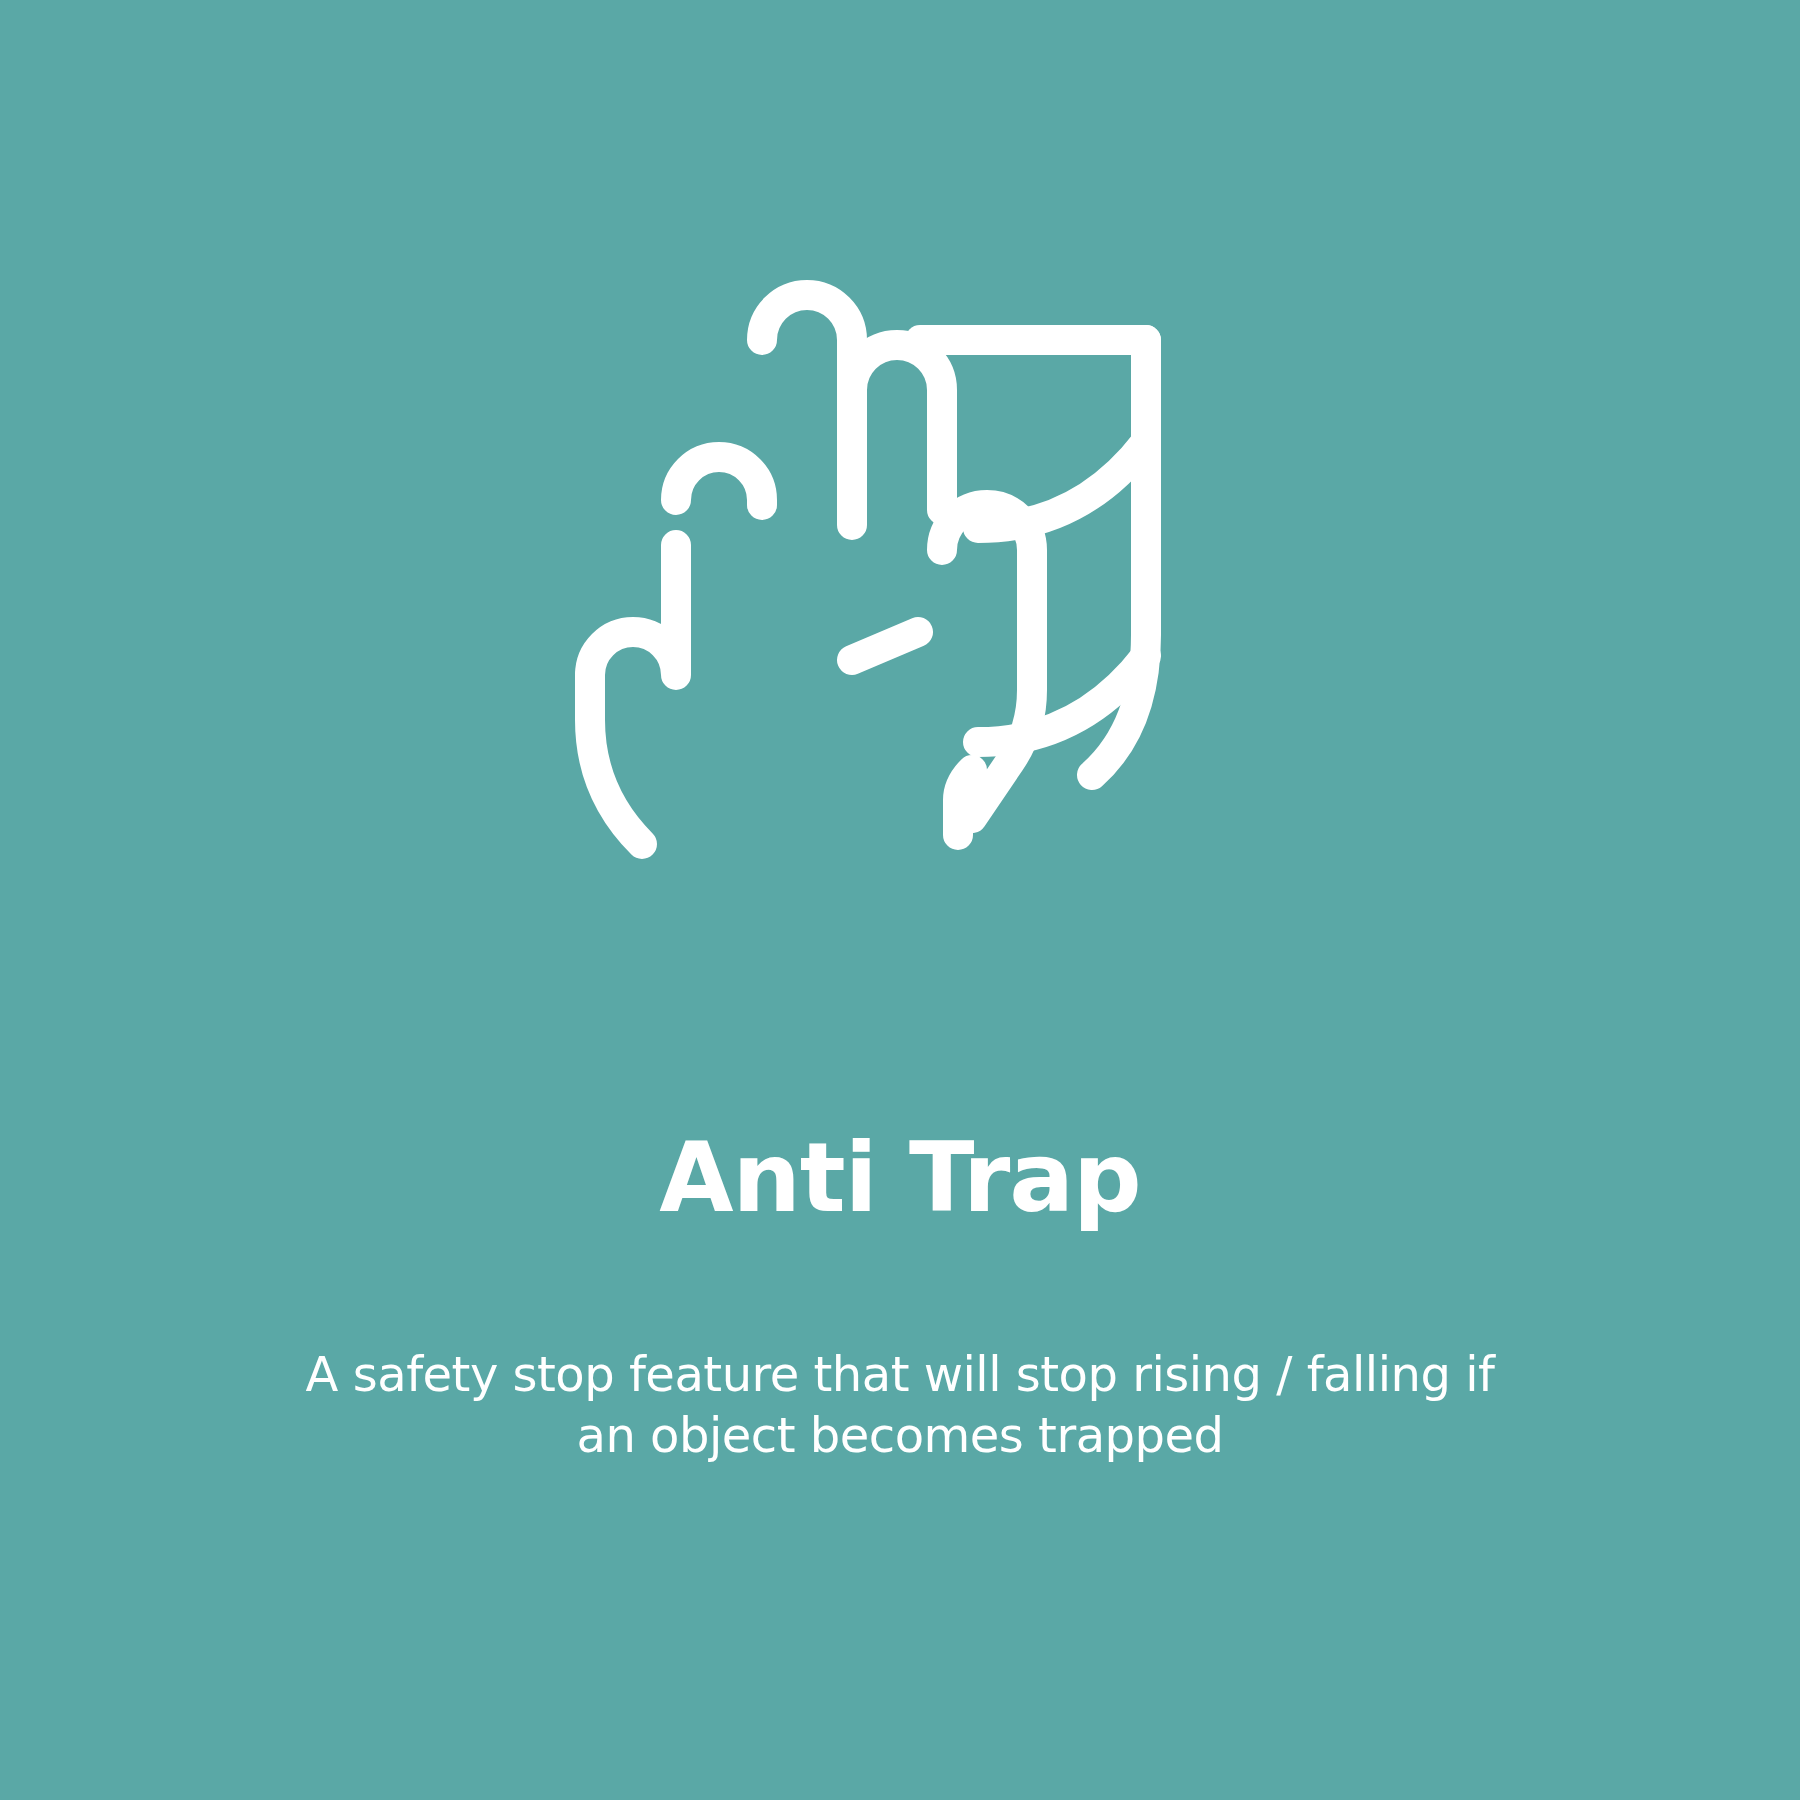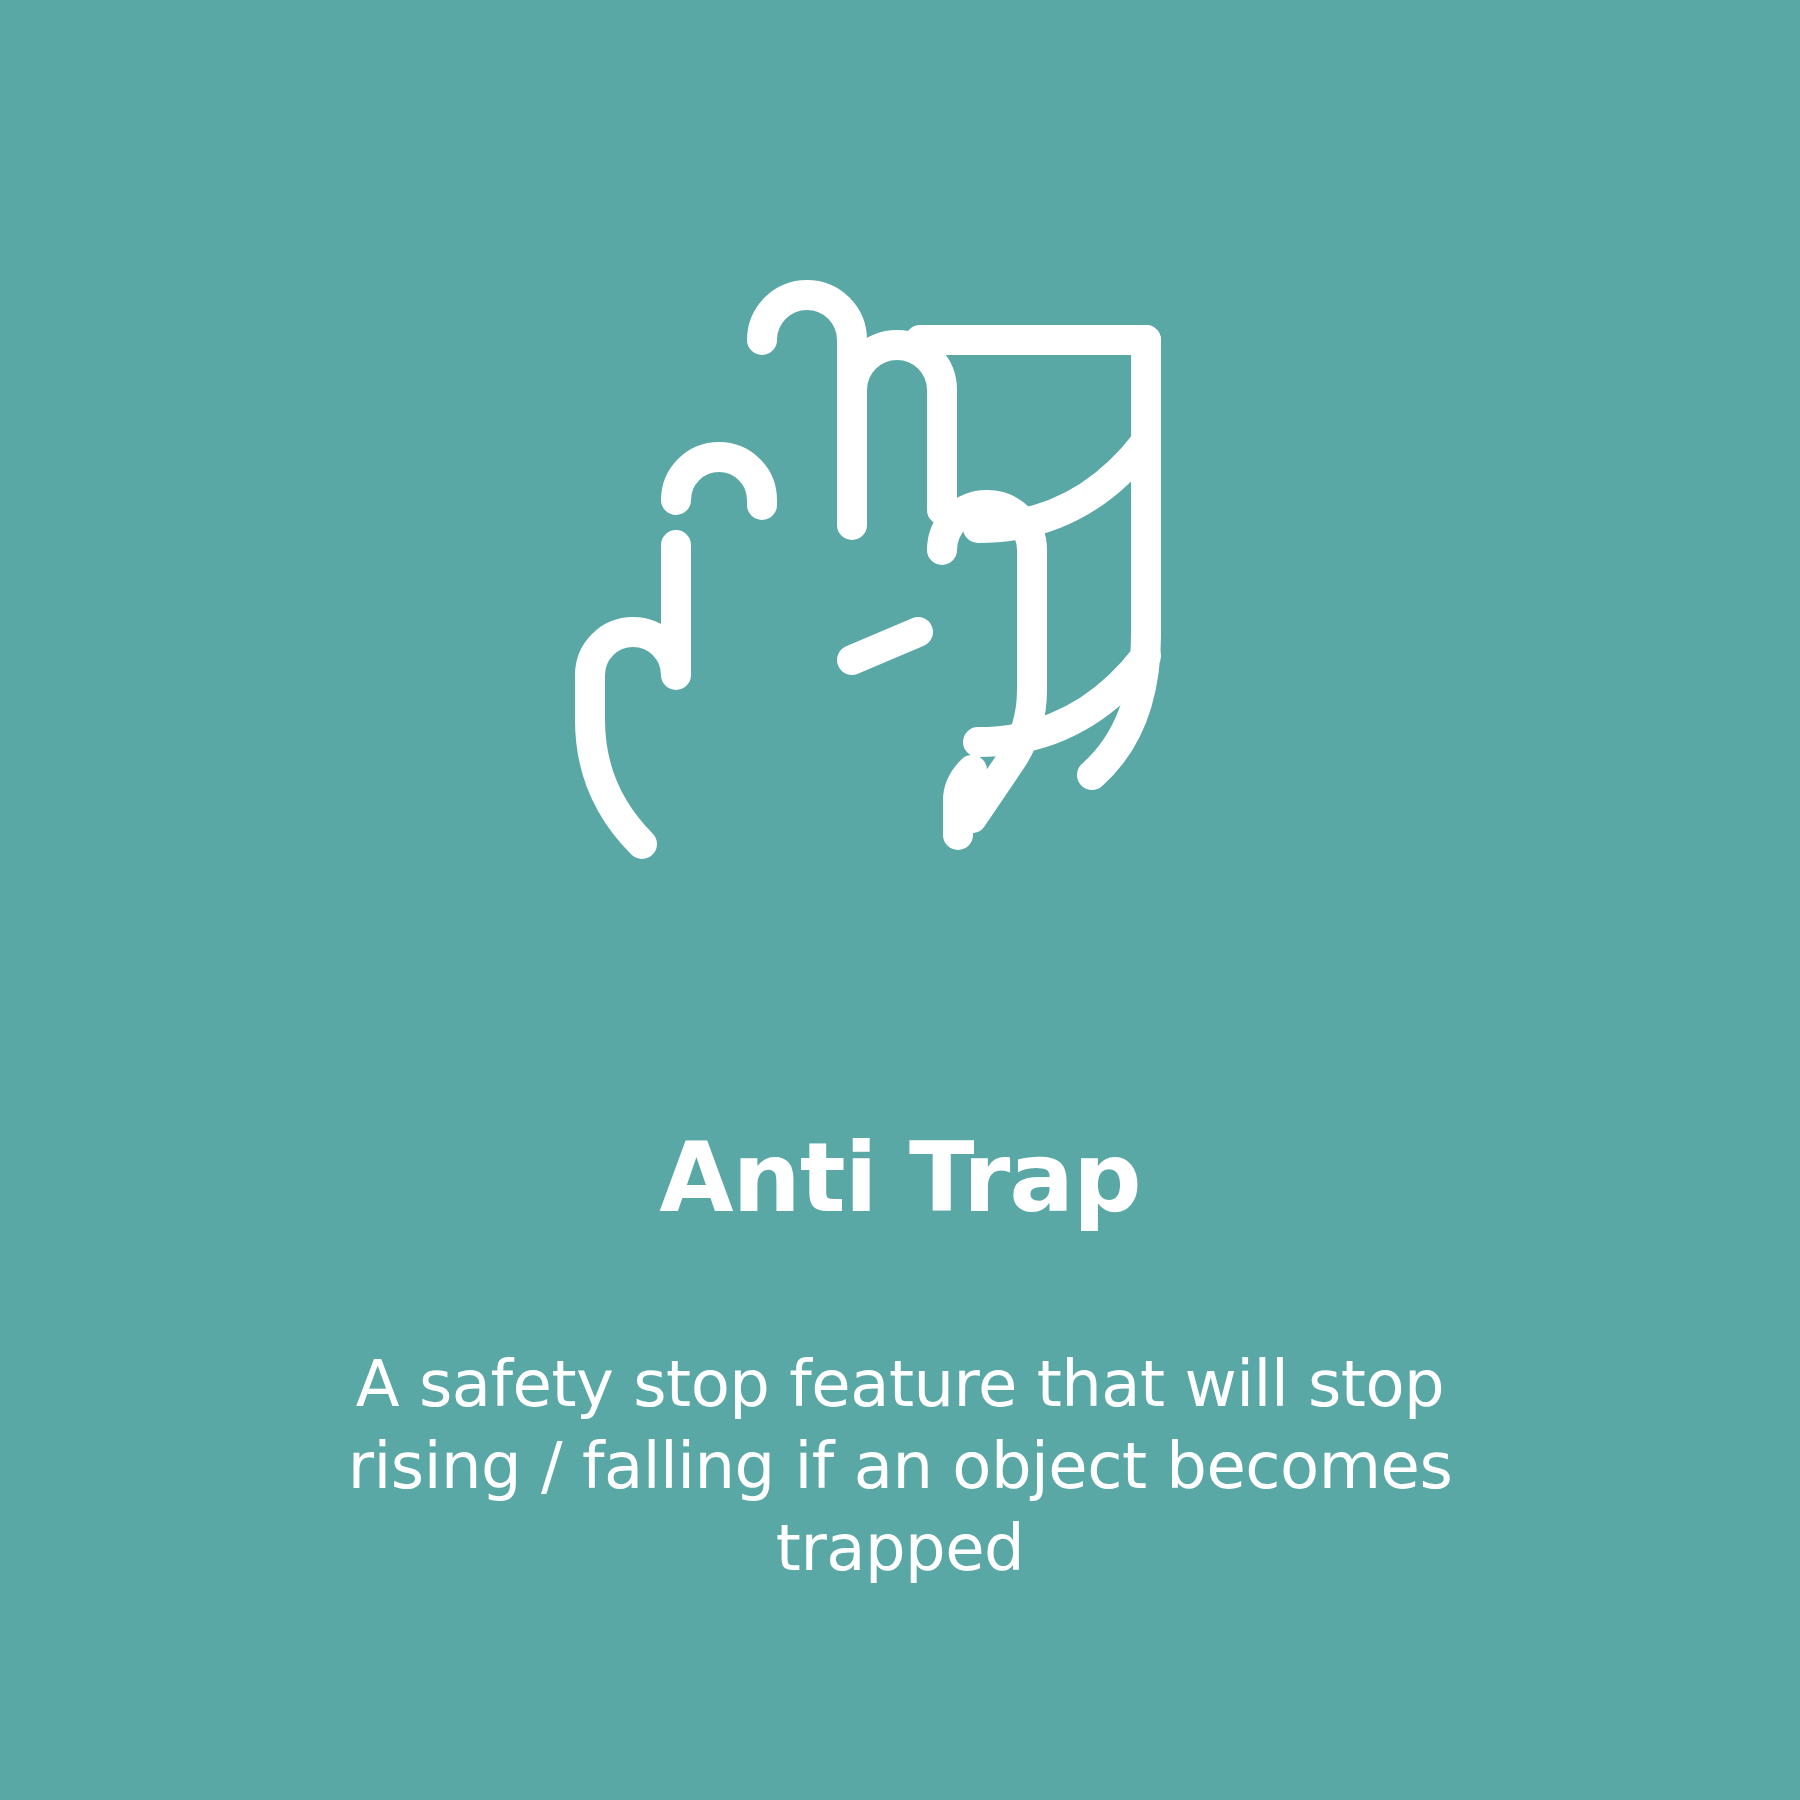--- a/index.html
+++ b/index.html
@@ -60,21 +60,21 @@
     line-height: 1.0;
     letter-spacing: -1px;
     color: #ffffff;
     margin: 0 0 12px 0;
     text-align: center;
   }
 
   .desc {
     font-family: "DejaVu Sans", sans-serif;
     font-weight: 400;
-    font-size: 64px;
+    font-size: 48px;
     line-height: 1.28;
     color: #ffffff;
     margin: 118px auto 0 auto;
     max-width: 1250px;
     letter-spacing: -0.5px;
   }
 </style>
 </head>
 <body>
 

